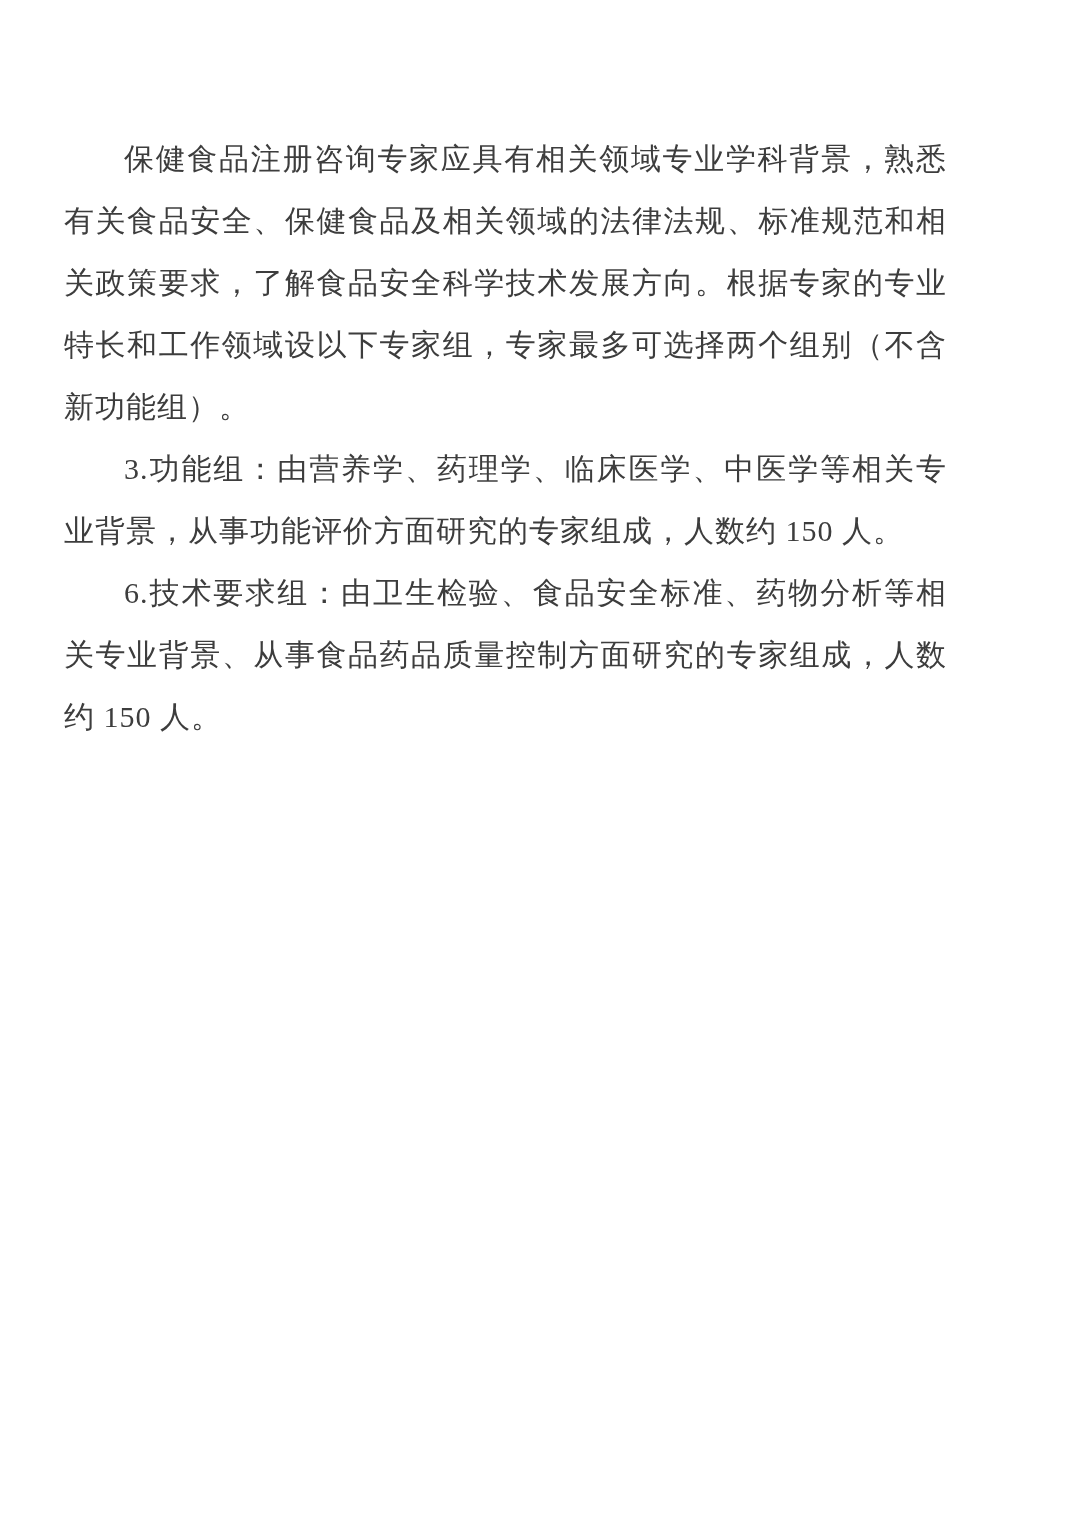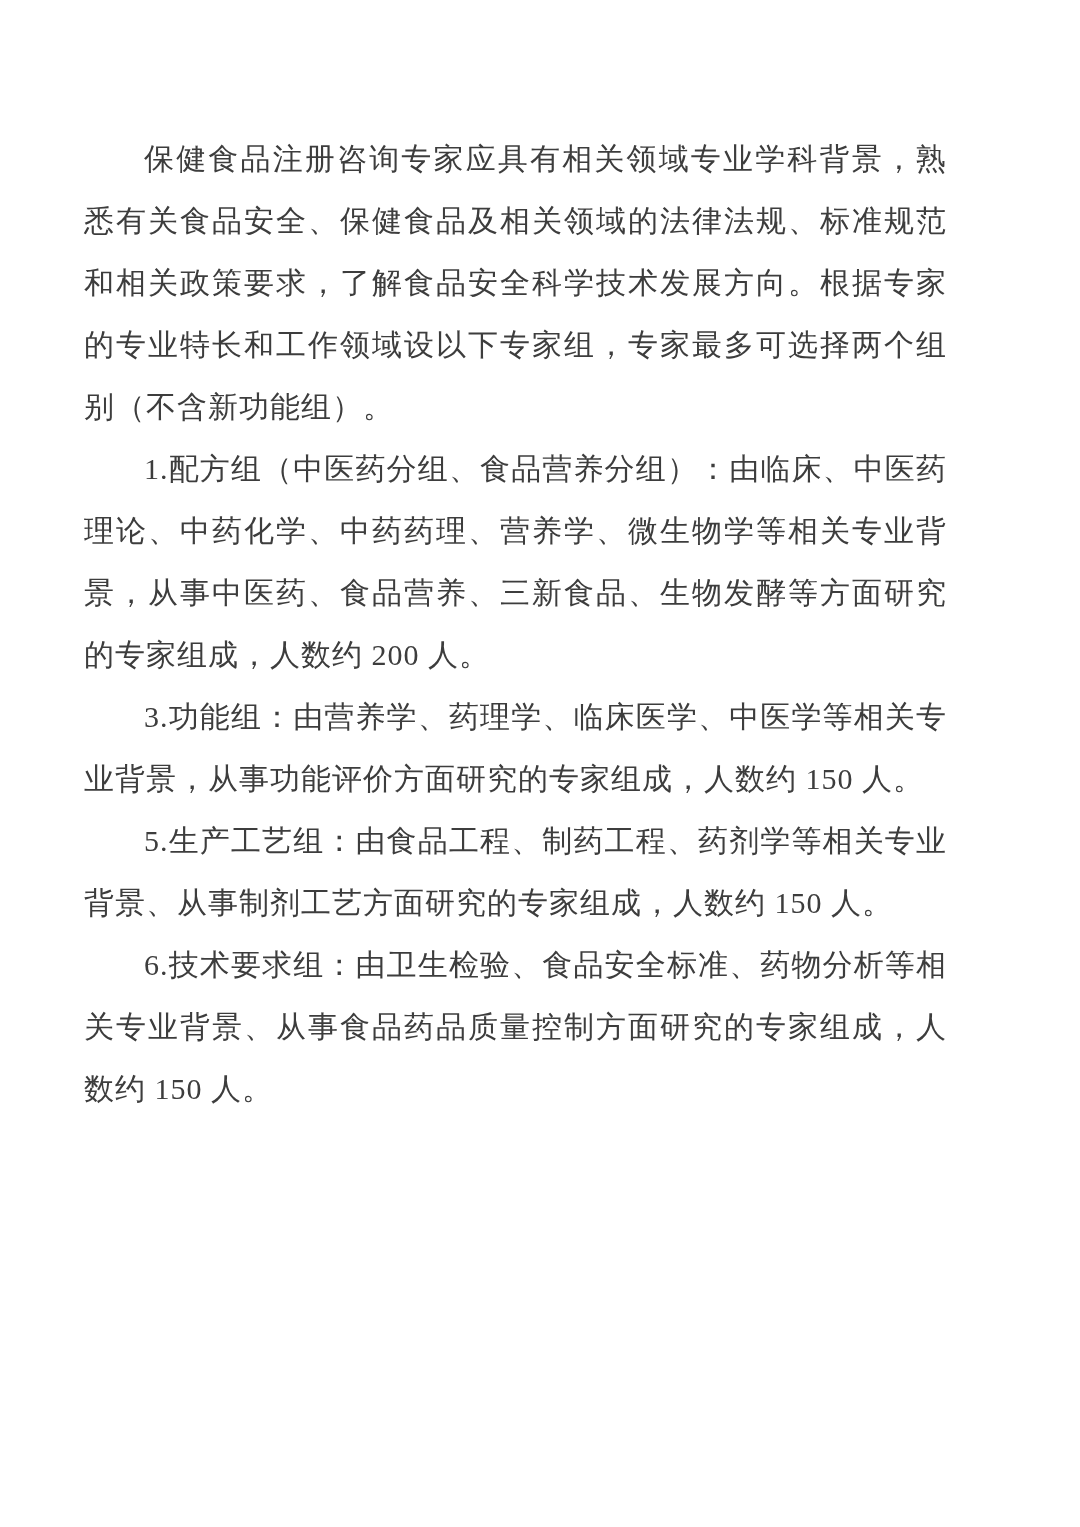--- a/index.html
+++ b/index.html
@@ -6,38 +6,36 @@
     margin: 0;
     padding: 0;
     background: #ffffff;
   }
   .page {
     position: relative;
     width: 1080px;
     height: 1527px;
     background: #ffffff;
     box-sizing: border-box;
-    padding: 128px 133px 0 84px;
+    padding: 128px 133px 0 64px;
     font-family: "Liberation Serif", "DejaVu Serif", serif;
     color: #3d3d3d;
     overflow: hidden;
   }
   .para {
     margin: 0;
     font-size: 30px;
     line-height: 62px;
     text-align: justify;
     text-indent: 2em;
     letter-spacing: 1px;
     word-break: break-all;
   }
 </style>
 </head>
 <body>
 
 <div class="page">
   <p class="para">保健食品注册咨询专家应具有相关领域专业学科背景，熟悉有关食品安全、保健食品及相关领域的法律法规、标准规范和相关政策要求，了解食品安全科学技术发展方向。根据专家的专业特长和工作领域设以下专家组，专家最多可选择两个组别（不含新功能组）。</p>
-  <p class="para">1.配方组（中医药分组、食品营养分组）：由临床、中医药理论、中药化学、中药药理、营养学、微生物学等相关专业背景，从事中医药、食品营养、三新食品、生物发酵等方面研究的专家组成，人数约 200 人。</p>
   <p class="para">3.功能组：由营养学、药理学、临床医学、中医学等相关专业背景，从事功能评价方面研究的专家组成，人数约 150 人。</p>
-  <p class="para">5.生产工艺组：由食品工程、制药工程、药剂学等相关专业背景、从事制剂工艺方面研究的专家组成，人数约 150 人。</p>
   <p class="para">6.技术要求组：由卫生检验、食品安全标准、药物分析等相关专业背景、从事食品药品质量控制方面研究的专家组成，人数约 150 人。</p>
 
 </div>
 
 </body></html>

